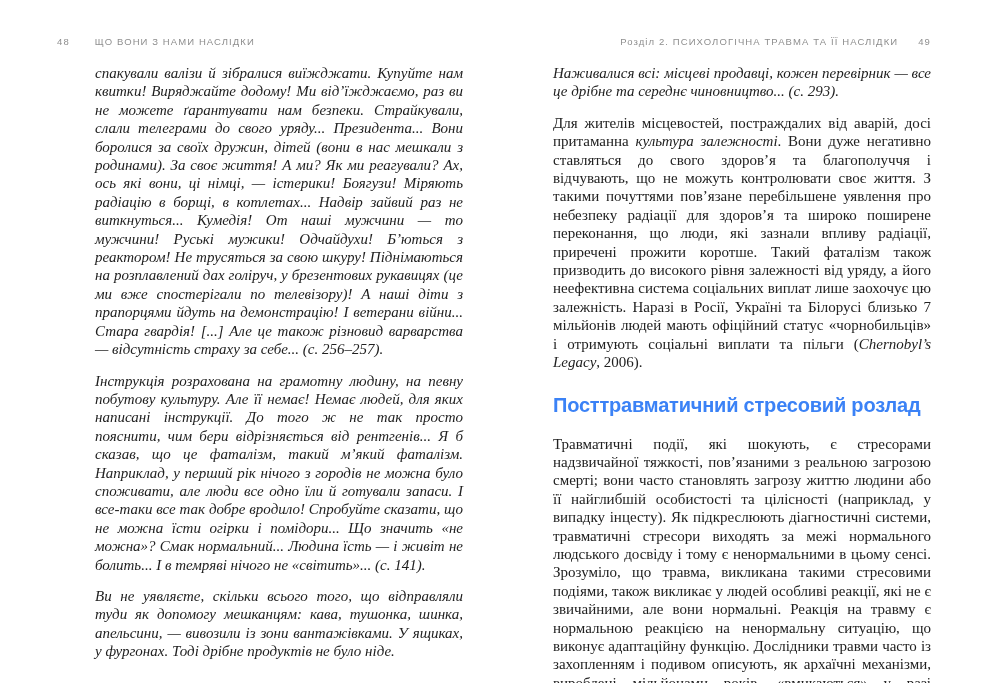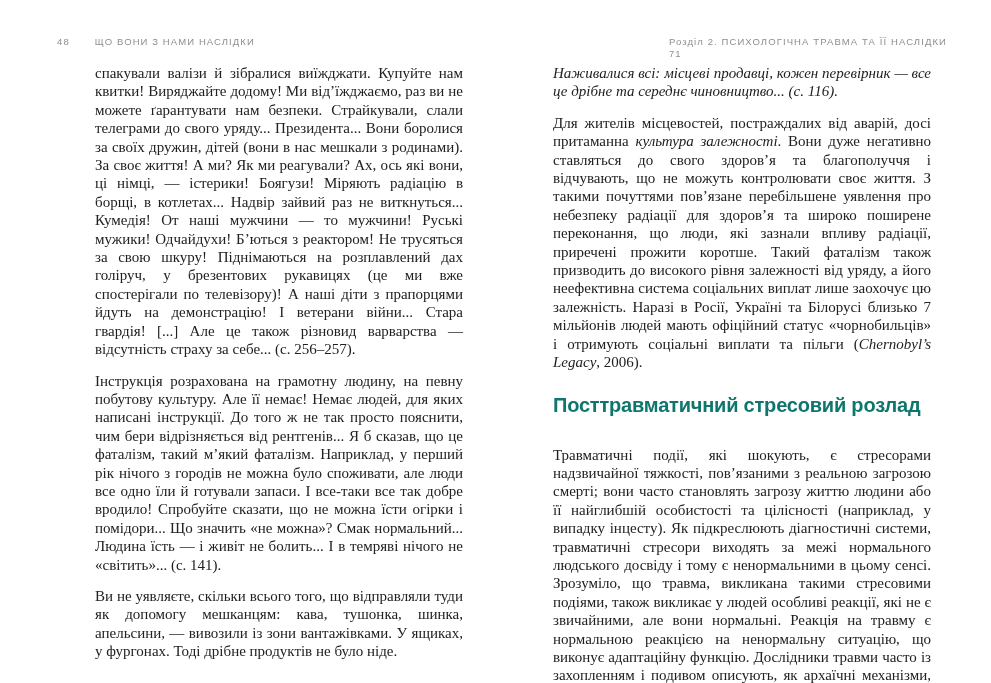--- a/index.html
+++ b/index.html
@@ -23,85 +23,86 @@
     font-family: "Liberation Sans", "DejaVu Sans", sans-serif;
     font-size: 9.5px;
     line-height: 12px;
     letter-spacing: 1.1px;
     color: #8e8e8e;
     white-space: nowrap;
     display: flex;
     align-items: baseline;
   }
   .runhead-left  { left: 57px; text-align: center; }
-  .runhead-right { right: 44px; flex-direction: column; }
+  .runhead-right { right: 60px; }
   .runhead .pageno { font-size: 9.5px; color: #8e8e8e; }
   .runhead-left .gap  { width: 25px; display: inline-block; }
   .runhead-right .gap { width: 20px; display: inline-block; }
 
   
   .col {
     position: absolute;
     top: 64px;
     text-align: justify;
     font-size: 15px;
     line-height: 18.4px;
     hyphens: auto;
   }
   .col p { margin: 0 0 13px 0; }
   .col-left {
     left: 95px;
     width: 368px;
+    font-style: italic;
   }
   .col-right {
     left: 553px;
     width: 378px;
   }
   .quote-block {
     margin-left: 27px;
     font-style: italic;
     margin-bottom: 16px;
   }
   .section-heading {
     font-family: "Liberation Sans", "DejaVu Sans", sans-serif;
     font-weight: 700;
     font-size: 20px;
     line-height: 24px;
     letter-spacing: -0.2px;
-    color: #0f766e;
+    color: #3b82f6;
     text-align: left;
-    margin: 21px 0 29px 0;
+    margin: 21px 0 18px 0;
   }
   em { }
 </style>
 </head>
 <body>
 
 <div class="spread">
 
   <div class="runhead runhead-left">
     <span class="pageno">48</span>
     <span class="gap"></span>
     <span>ЩО ВОНИ З НАМИ НАСЛІДКИ</span>
   </div>
 
   <div class="runhead runhead-right">
     <span>Розділ 2. ПСИХОЛОГІЧНА ТРАВМА ТА ЇЇ НАСЛІДКИ</span>
     <span class="gap"></span>
-    <span class="pageno">71</span>
+    <span class="pageno">49</span>
   </div>
 
   <div class="col col-left">
     <p>спакували валізи й зібралися виїжджати. Купуйте нам квитки! Виряджайте додому! Ми від’їжджаємо, раз ви не можете ґарантувати нам безпеки. Страйкували, слали телеграми до свого уряду... Президента... Вони боролися за своїх дружин, дітей (вони в нас мешкали з родинами). За своє життя! А ми? Як ми реагували? Ах, ось які вони, ці німці, — істерики! Боягузи! Міряють радіацію в борщі, в котлетах... Надвір зайвий раз не виткнуться... Кумедія! От наші мужчини — то мужчини! Руські мужики! Одчайдухи! Б’ються з реактором! Не трусяться за свою шкуру! Піднімаються на розплавлений дах голіруч, у брезентових рукавицях (це ми вже спостерігали по телевізору)! А наші діти з прапорцями йдуть на демонстрацію! І ветерани війни... Стара гвардія! [...] Але це також різновид варварства — відсутність страху за себе... (с. 256–257).</p>
     <p>Інструкція розрахована на грамотну людину, на певну побутову культуру. Але її немає! Немає людей, для яких написані інструкції. До того ж не так просто пояснити, чим бери відрізняється від рентгенів... Я б сказав, що це фаталізм, такий м’який фаталізм. Наприклад, у перший рік нічого з городів не можна було споживати, але люди все одно їли й готували запаси. І все-таки все так добре вродило! Спробуйте сказати, що не можна їсти огірки і помідори... Що значить «не можна»? Смак нормальний... Людина їсть — і живіт не болить... І в темряві нічого не «світить»... (с. 141).</p>
     <p>Ви не уявляєте, скільки всього того, що відправляли туди як допомогу мешканцям: кава, тушонка, шинка, апельсини, — вивозили із зони вантажівками. У ящиках, у фургонах. Тоді дрібне продуктів не було ніде.</p>
   </div>
 
   <div class="col col-right">
-    <p class="quote-block">Наживалися всі: місцеві продавці, кожен перевірник — все це дрібне та середнє чиновництво... (с. 116).</p>
+    <p class="quote-block">Наживалися всі: місцеві продавці, кожен перевірник — все це дрібне та середнє чиновництво... (с. 293).</p>
     <p>
       <span>Для жителів місцевостей, постраждалих від аварій, досі притаманна </span><em>культура залежності</em><span>. Вони дуже негативно ставляться до свого здоров’я та благополуччя і відчувають, що не можуть контролювати своє життя. З такими почуттями пов’язане перебільшене уявлення про небезпеку радіації для здоров’я та широко поширене переконання, що люди, які зазнали впливу радіації, приречені прожити коротше. Такий фаталізм також призводить до високого рівня залежності від уряду, а його неефективна система соціальних виплат лише заохочує цю залежність. Наразі в Росії, Україні та Білорусі близько 7 мільйонів людей мають офіційний статус «чорнобильців» і отримують соціальні виплати та пільги (</span><em>Chernobyl’s Legacy</em><span>, 2006).</span>
     </p>
     <h2 class="section-heading">Посттравматичний стресовий розлад</h2>
     <p>Травматичні події, які шокують, є стресорами надзвичайної тяжкості, пов’язаними з реальною загрозою смерті; вони часто становлять загрозу життю людини або її найглибшій особистості та цілісності (наприклад, у випадку інцесту). Як підкреслюють діагностичні системи, травматичні стресори виходять за межі нормального людського досвіду і тому є ненормальними в цьому сенсі. Зрозуміло, що травма, викликана такими стресовими подіями, також викликає у людей особливі реакції, які не є звичайними, але вони нормальні. Реакція на травму є нормальною реакцією на ненормальну ситуацію, що виконує адаптаційну функцію. Дослідники травми часто із захопленням і подивом описують, як архаїчні механізми, вироблені мільйонами років, «вмикаються» у разі травматичної події. Організм людини добре запрограмований на ефективну реакцію на загрозу.</p>
   </div>
 
 </div>
 
 </body></html>

